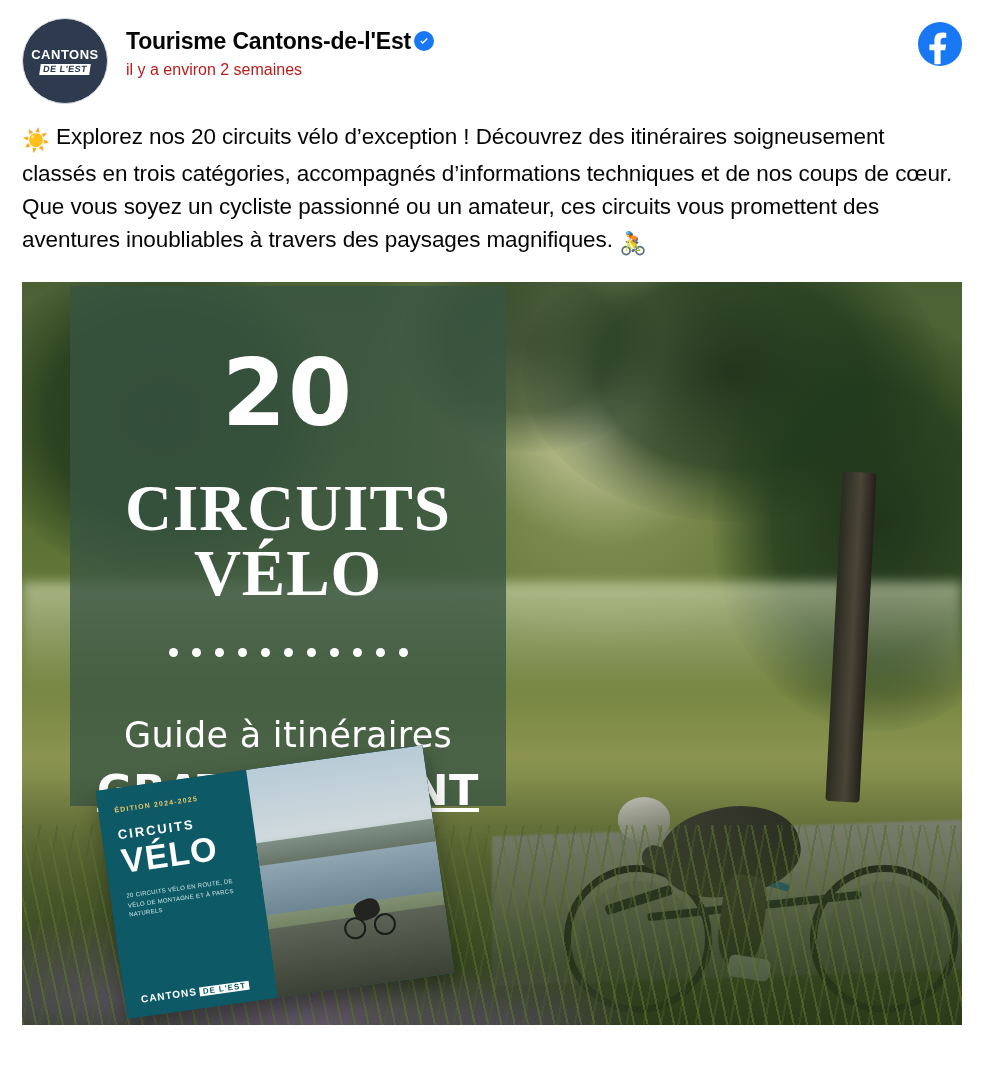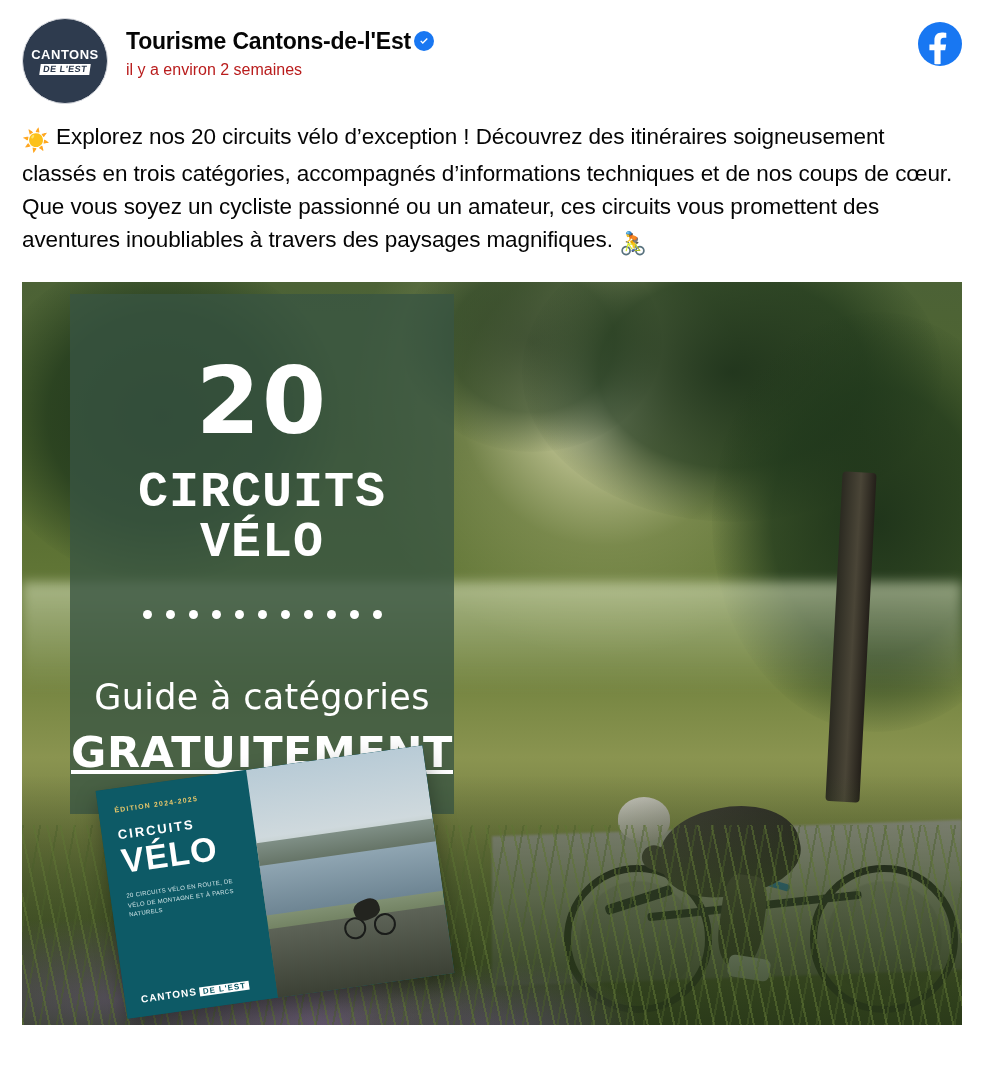--- a/index.html
+++ b/index.html
@@ -265,22 +265,22 @@
     width: 70px; height: 10px;
     background: #14181f;
     border-radius: 4px;
     transform: rotate(-18deg);
   }
 
   
   .green-panel {
     position: absolute;
     left: 48px;
-    top: 12px;
-    width: 384px;
+    top: 4px;
+    width: 436px;
     height: 520px;
     background: rgba(56, 84, 66, 0.78);
   }
   .panel-inner {
     position: absolute;
     inset: 0;
     display: flex;
     flex-direction: column;
     align-items: center;
     color: #ffffff;
@@ -288,26 +288,26 @@
   }
   .big-number {
     font-size: 92px;
     font-weight: bold;
     letter-spacing: 2px;
     margin-top: 62px;
     line-height: 1;
     font-family: "DejaVu Sans", sans-serif;
   }
   .circuits-title {
-    font-size: 50px;
+    font-size: 65px;
     font-weight: bold;
     letter-spacing: 1px;
-    margin-top: 20px;
+    margin-top: 36px;
     line-height: 1;
-    font-family: Liberation Mono, monospace;
+    font-family: Liberation Serif, serif;
   }
   .dot-row {
     margin-top: 42px;
     display: flex;
     gap: 14px;
     align-items: center;
   }
   .dot {
     width: 9px;
     height: 9px;
@@ -514,21 +514,21 @@
           <span class="dot"></span>
           <span class="dot"></span>
           <span class="dot"></span>
           <span class="dot"></span>
           <span class="dot"></span>
           <span class="dot"></span>
           <span class="dot"></span>
           <span class="dot"></span>
           <span class="dot"></span>
         </div>
-        <div class="guide-line">Guide à catégories</div>
+        <div class="guide-line">Guide à itinéraires</div>
         <div class="free-line">GRATUITEMENT</div>
       </div>
     </div>
 
     <div class="booklet">
       <div class="booklet-left">
         <div class="bk-kicker">ÉDITION 2024-2025</div>
         <div class="bk-circ">CIRCUITS</div>
         <div class="bk-velo">VÉLO</div>
         <div class="bk-sub">20 CIRCUITS VÉLO EN ROUTE, DE VÉLO DE MONTAGNE ET À PARCS NATURELS</div>

